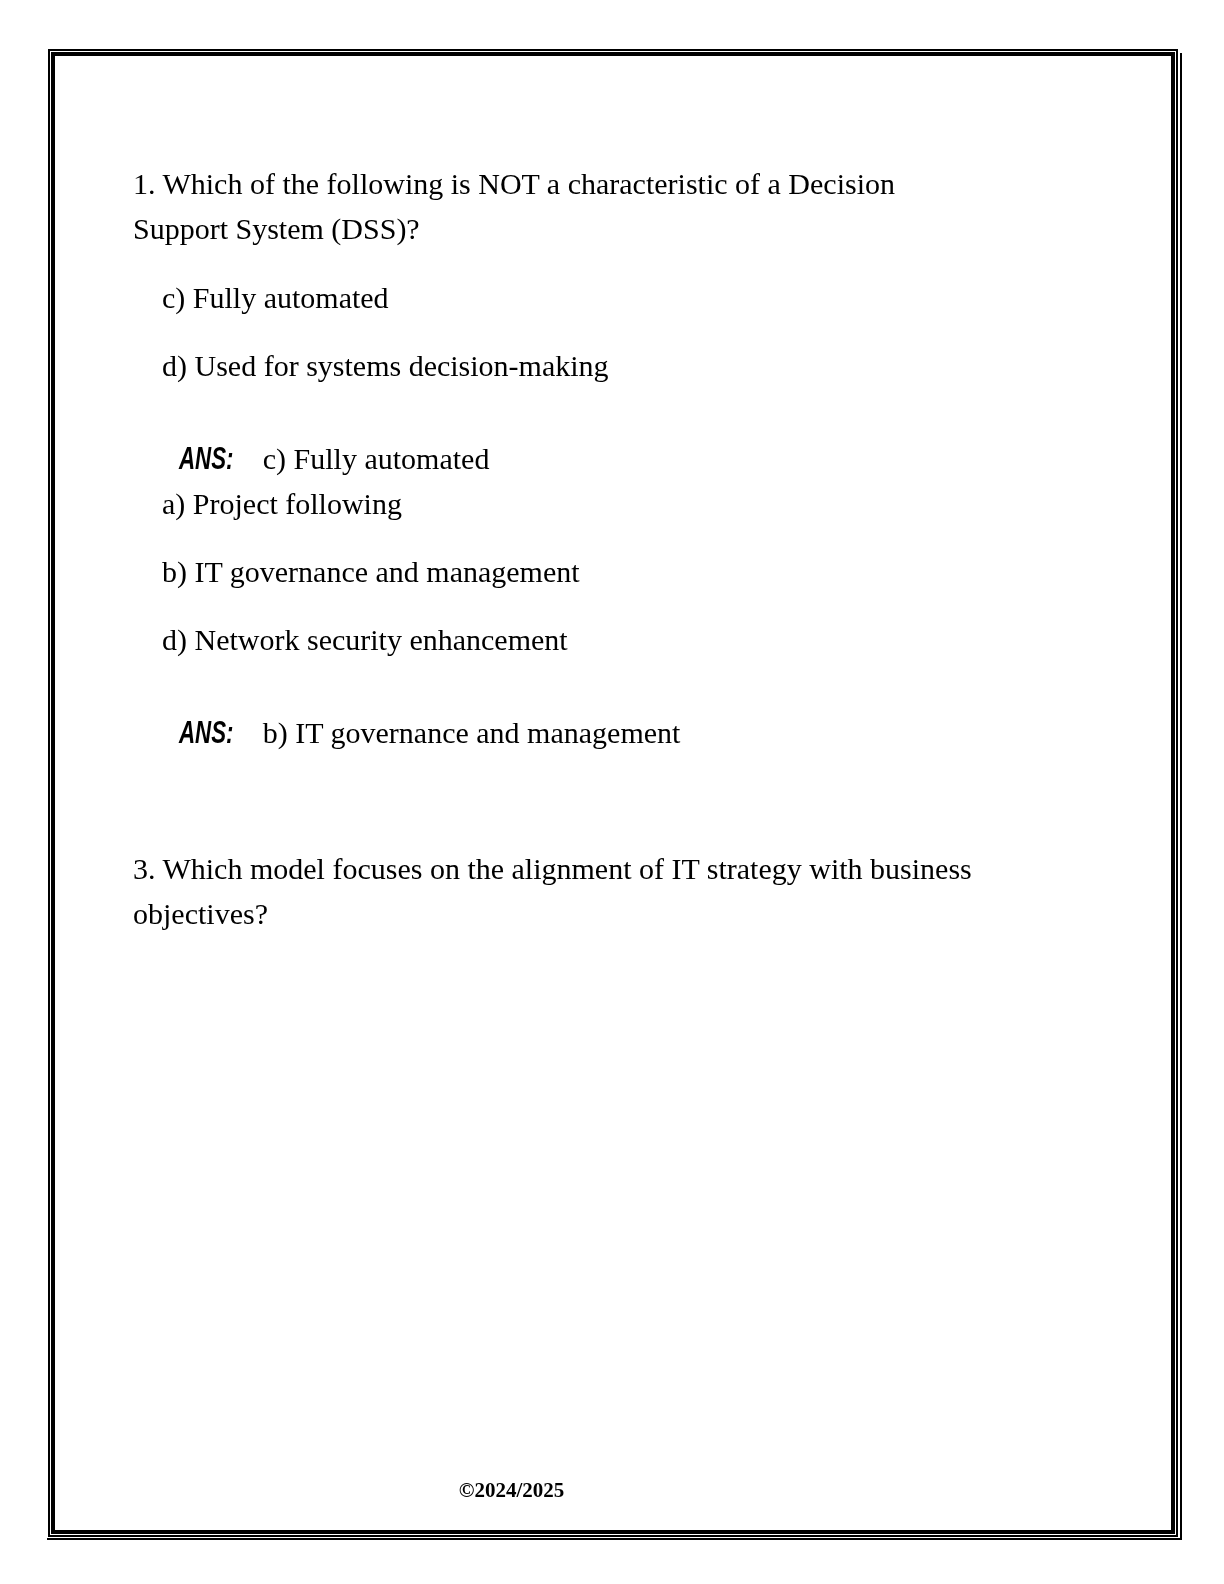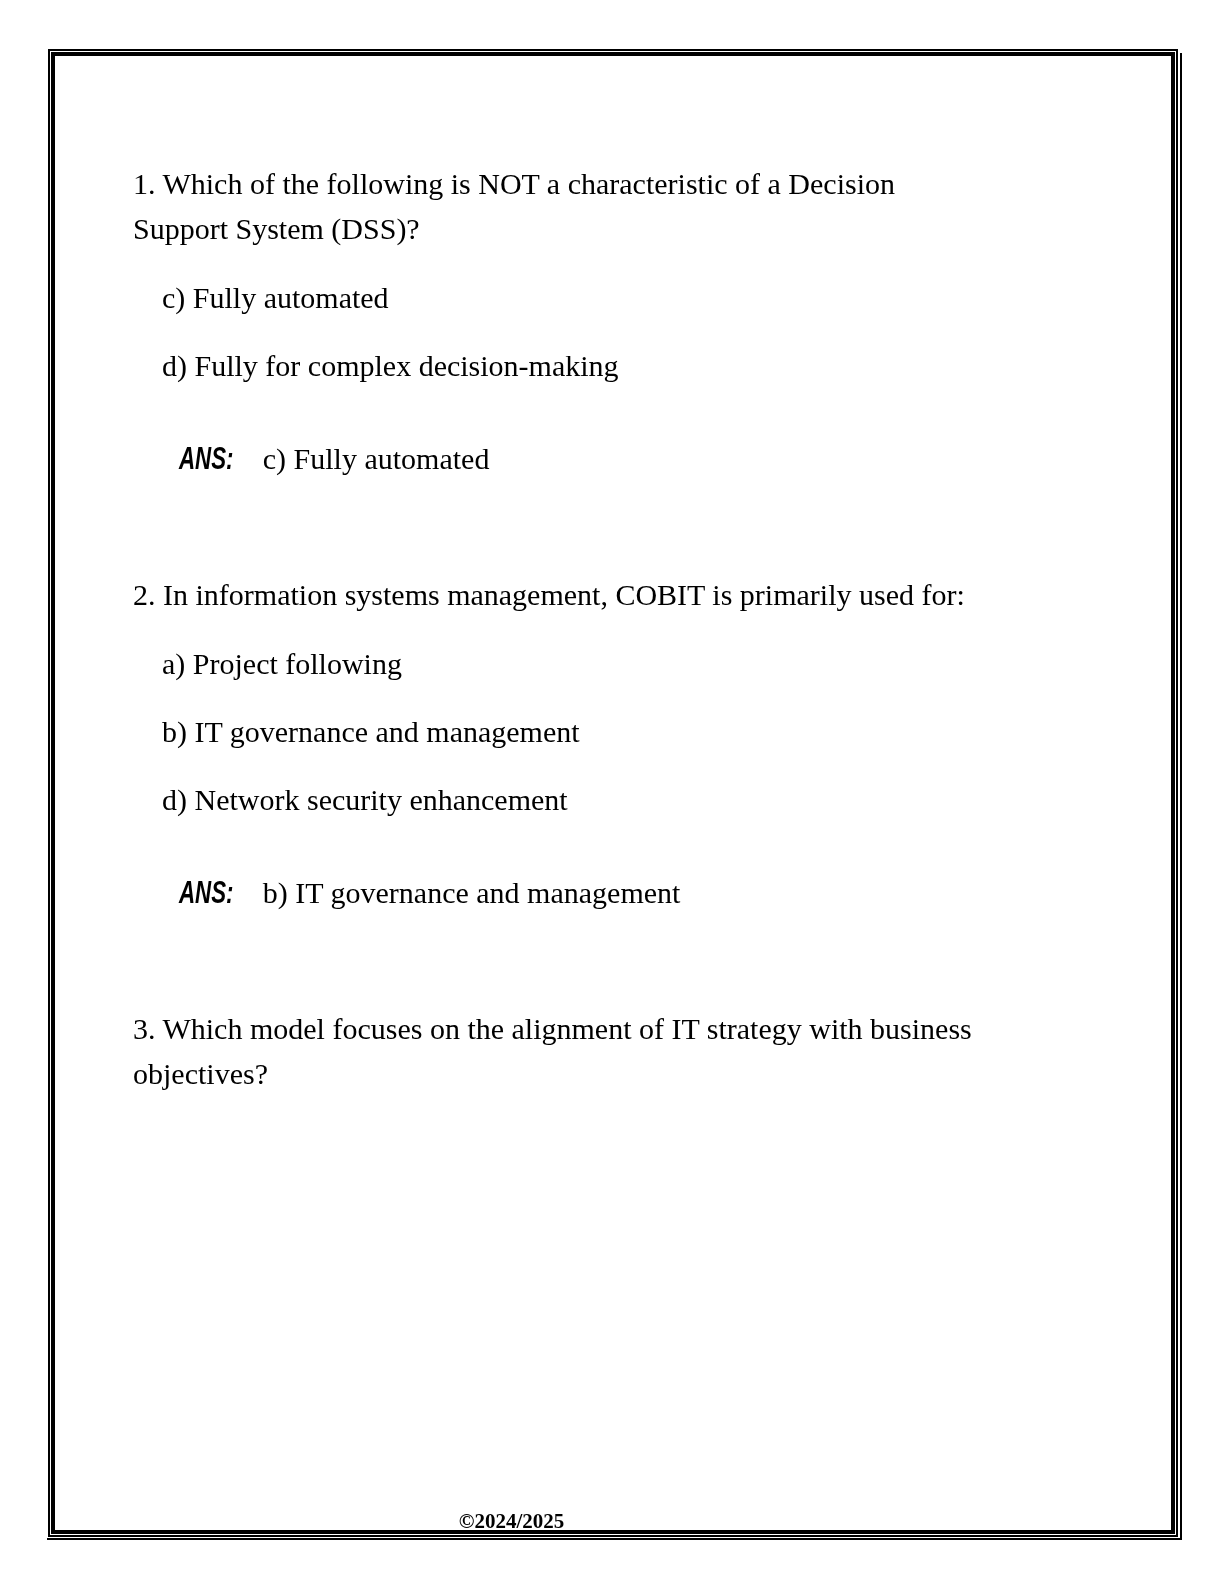--- a/index.html
+++ b/index.html
@@ -73,21 +73,21 @@
     font-weight: bold;
     font-style: italic;
     font-size: 31px;
     transform: scaleX(0.72);
     transform-origin: 0 70%;
   }
   .ans-text { margin-left: 8px; }
   .footer {
     position: absolute;
     left: 56px;
-    top: 1508px;
+    top: 1477px;
     width: 911px;
     text-align: center;
     font-size: 21px;
     font-weight: bold;
     line-height: 26px;
   }
 </style>
 </head>
 <body>
 
@@ -95,25 +95,24 @@
   <div class="frame-inner"></div>
 </div>
 <div class="shadow-right"></div>
 <div class="shadow-bottom"></div>
 
 <div class="content">
 
   <p class="question">1. Which of the following is NOT a characteristic of a Decision Support System (DSS)?</p>
 
   <p class="option">c) Fully automated</p>
-  <p class="option last">d) Fully for complex decision-making</p>
+  <p class="option last">d) Used for systems decision-making</p>
 
   <p class="ans-line"><span class="ans-label">ANS:</span><span class="ans-text">c) Fully automated</span></p>
 
-  <p class="question after-ans">2. In information systems management, COBIT is primarily used for:</p>
 
   <p class="option">a) Project following</p>
   <p class="option">b) IT governance and management</p>
   <p class="option last">d) Network security enhancement</p>
 
   <p class="ans-line"><span class="ans-label">ANS:</span><span class="ans-text">b) IT governance and management</span></p>
 
   <p class="question after-ans">3. Which model focuses on the alignment of IT strategy with business objectives?</p>
 
 </div>

